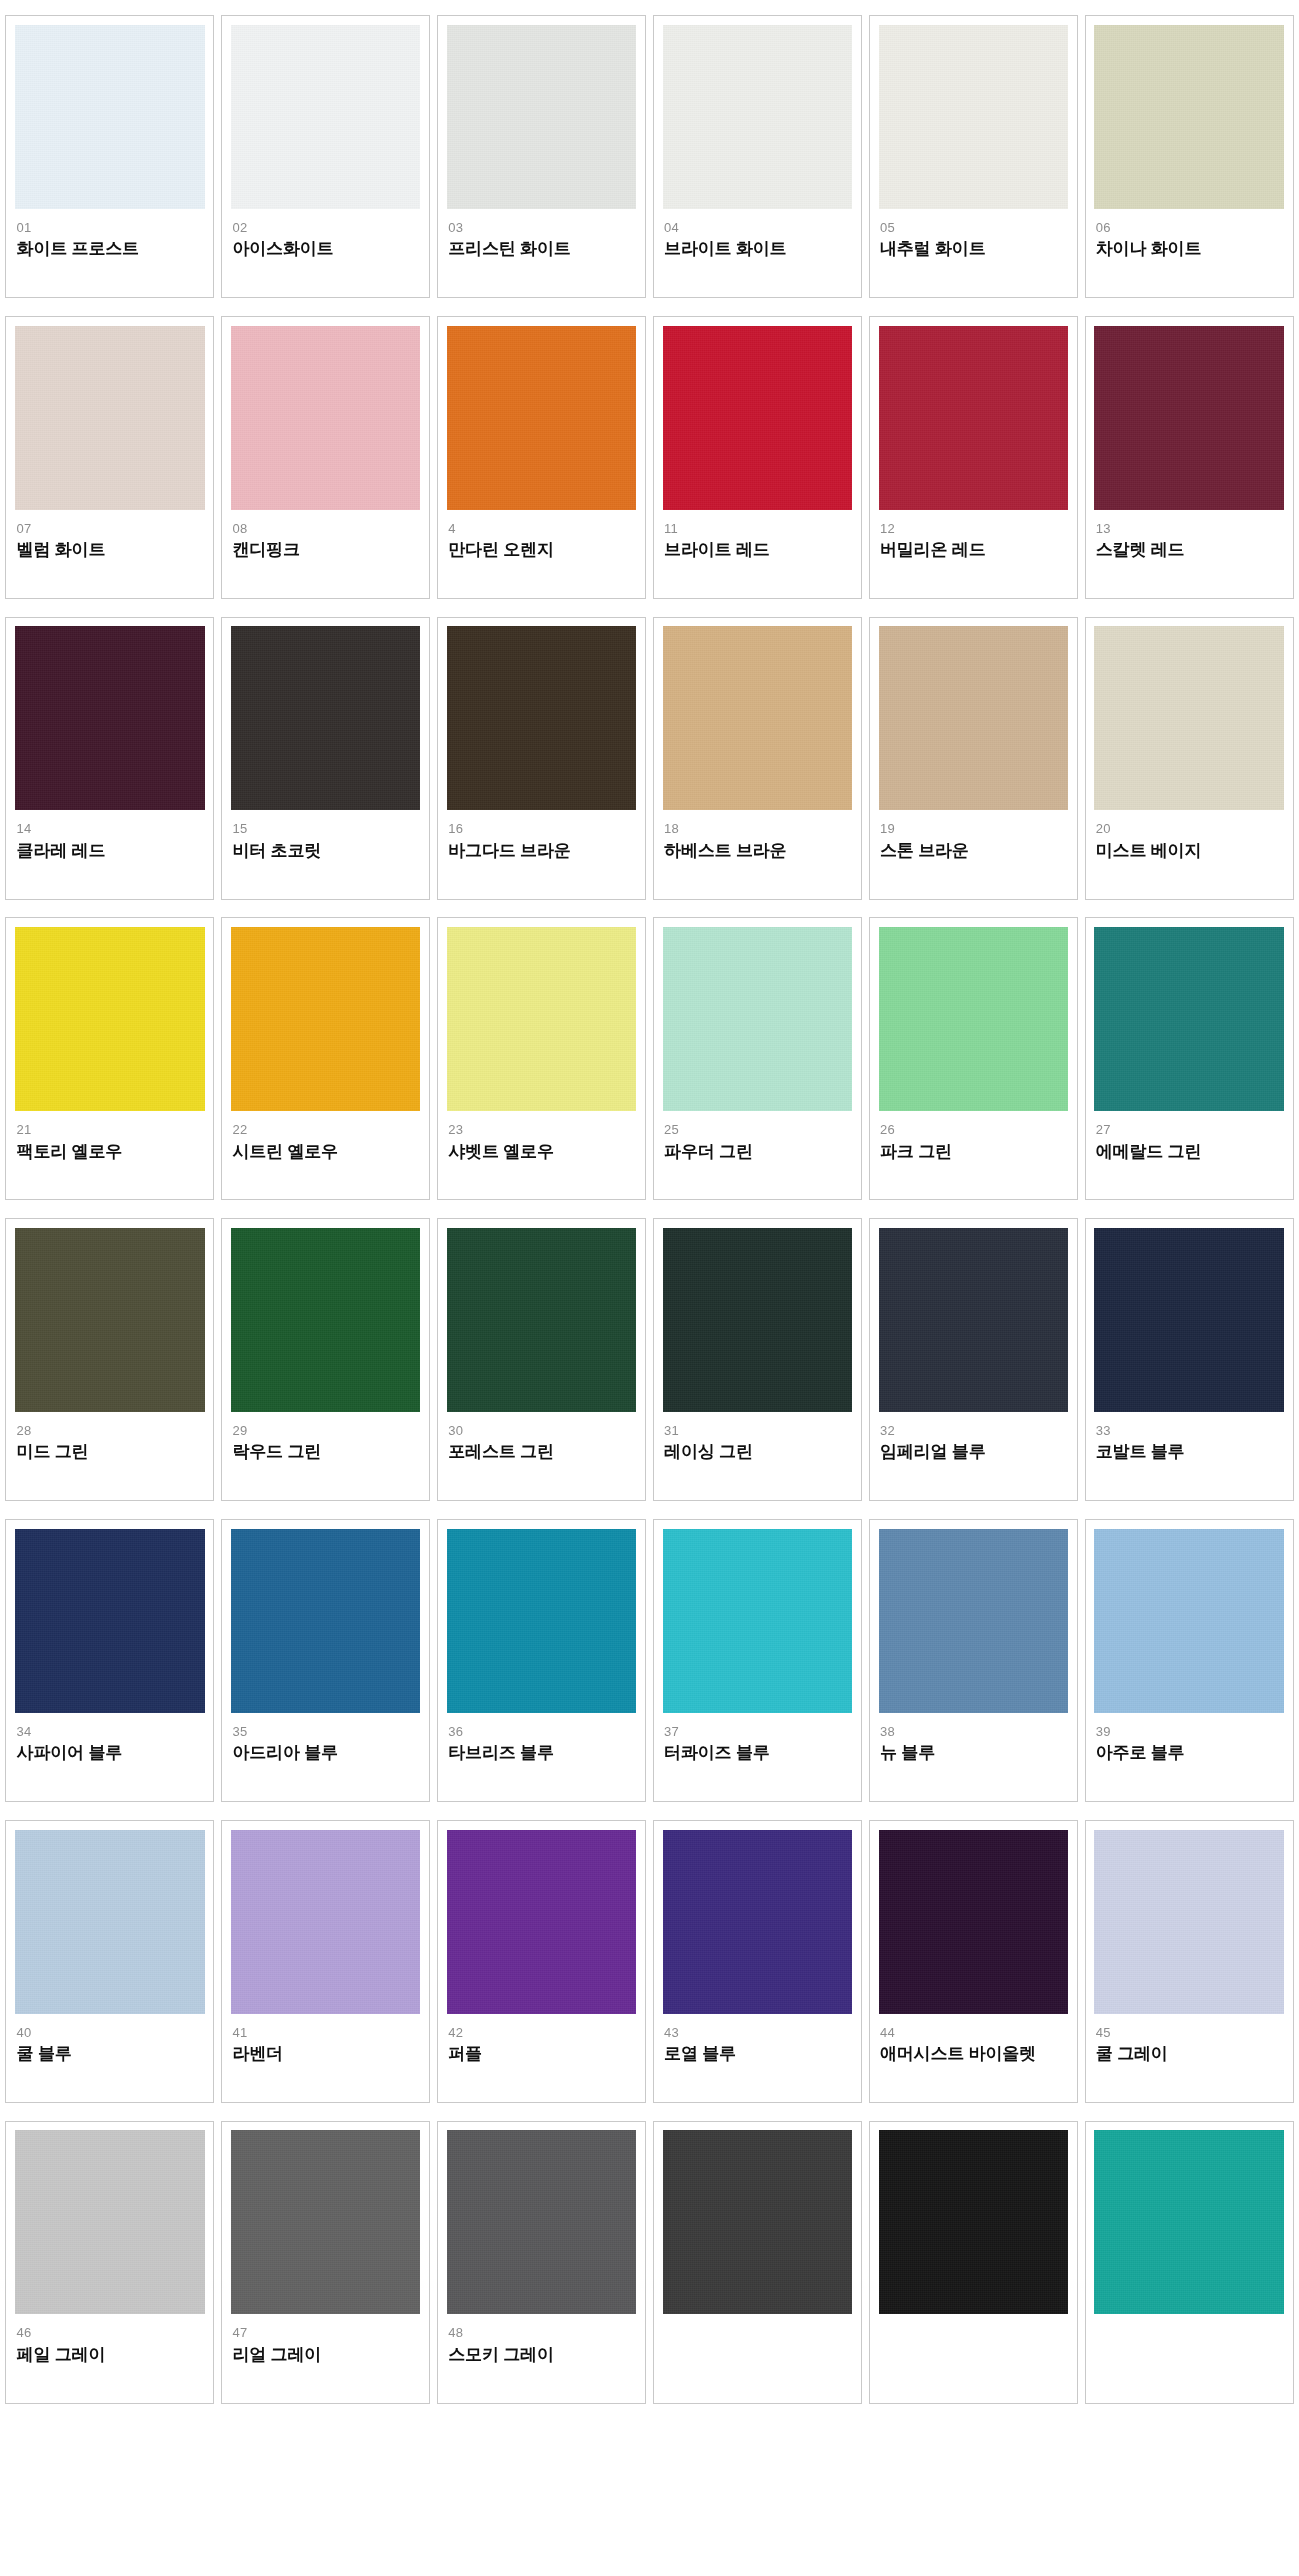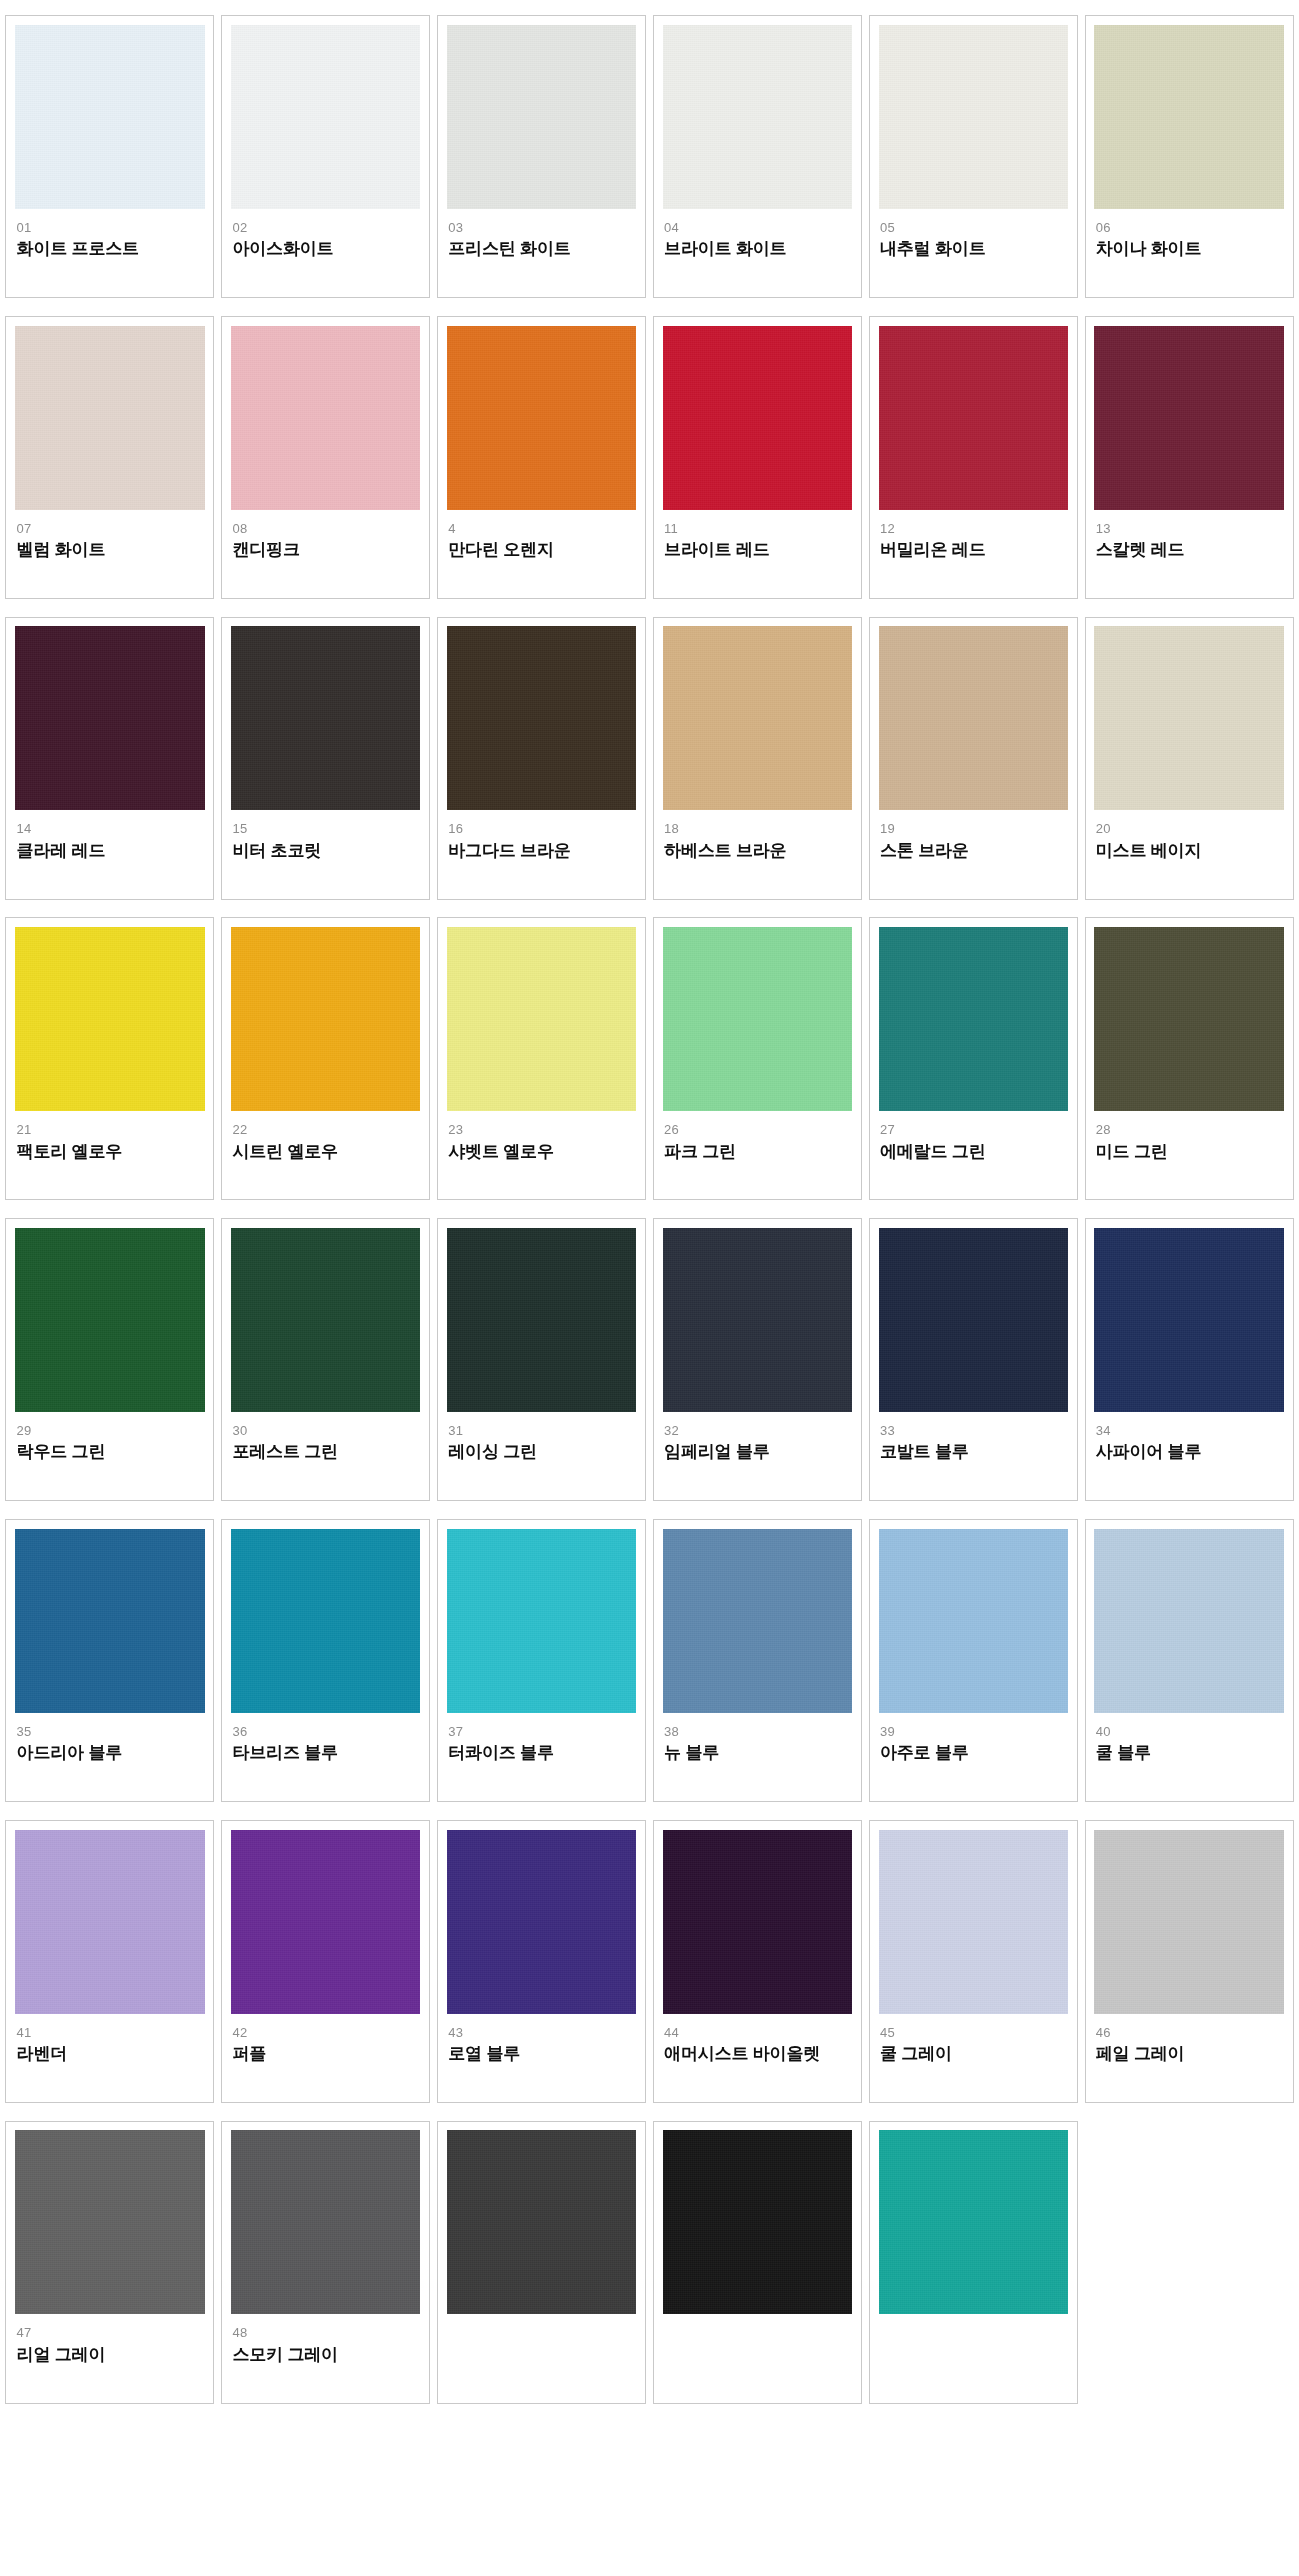--- a/index.html
+++ b/index.html
@@ -226,20 +226,27 @@
       </div>
     </div>
     <div class="swatch-card">
       <div class="swatch-chip" style="background-color: rgb(235, 235, 134);"></div>
       <div class="swatch-meta">
         <span class="swatch-index">23</span>
         <span class="swatch-name">샤벳트 옐로우</span>
       </div>
     </div>
     <div class="swatch-card">
+      <div class="swatch-chip" style="background-color: rgb(179, 228, 207);"></div>
+      <div class="swatch-meta">
+        <span class="swatch-index">25</span>
+        <span class="swatch-name">파우더 그린</span>
+      </div>
+    </div>
+    <div class="swatch-card">
       <div class="swatch-chip" style="background-color: rgb(134, 216, 153);"></div>
       <div class="swatch-meta">
         <span class="swatch-index">26</span>
         <span class="swatch-name">파크 그린</span>
       </div>
     </div>
     <div class="swatch-card">
       <div class="swatch-chip" style="background-color: rgb(30, 125, 121);"></div>
       <div class="swatch-meta">
         <span class="swatch-index">27</span>

